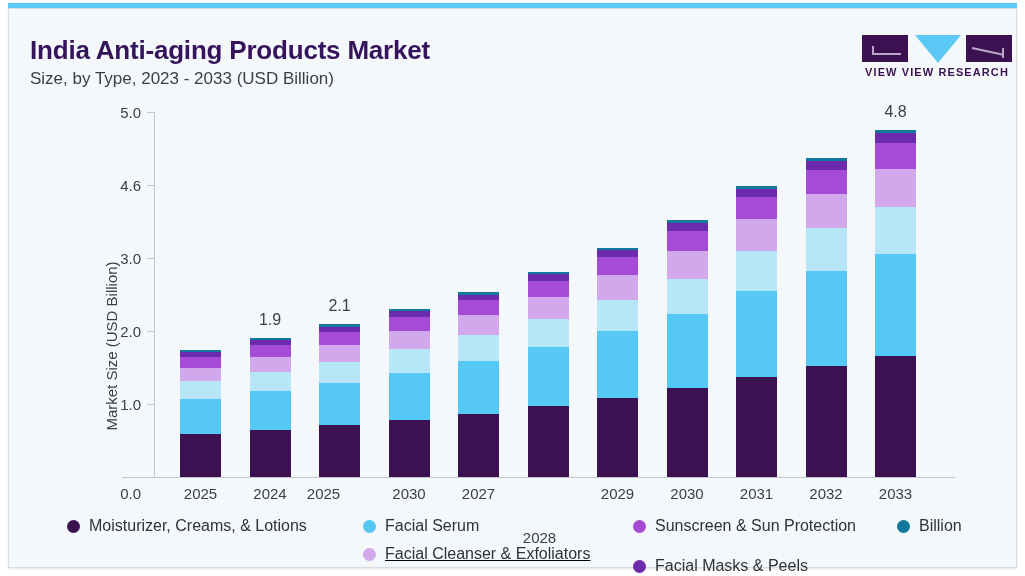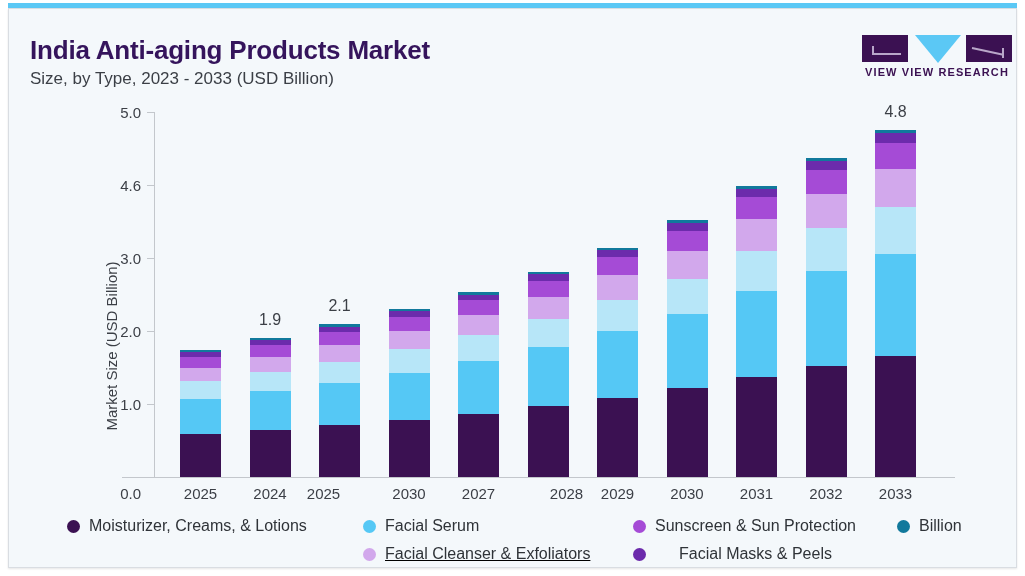--- a/index.html
+++ b/index.html
@@ -360,21 +360,21 @@
           </div>
         </div>
     </div>
 
     <div id="xtick-labels">
         <div class="xtick-label" style="left: 157px;">2025</div>
         <div class="xtick-label" style="left: 226.5px;">2024</div>
         <div class="xtick-label" style="left: 280px;">2025</div>
         <div class="xtick-label" style="left: 365.5px;">2030</div>
         <div class="xtick-label" style="left: 435px;">2027</div>
-        <div class="xtick-label" style="left: 523px;">2028</div>
+        <div class="xtick-label" style="left: 496px; margin-top: 44px;">2028</div>
         <div class="xtick-label" style="left: 574px;">2029</div>
         <div class="xtick-label" style="left: 643.5px;">2030</div>
         <div class="xtick-label" style="left: 713px;">2031</div>
         <div class="xtick-label" style="left: 782.5px;">2032</div>
         <div class="xtick-label" style="left: 852px;">2033</div>
       </div>
 
     <div id="legend">
         <div class="legend-item" style="left: 0px; top: 0px;">
           <span class="legend-dot" style="background: rgb(59, 17, 82);"></span>
@@ -385,21 +385,21 @@
           <span class="legend-text">Facial Serum</span>
         </div>
         <div class="legend-item" style="left: 296px; top: 28px; text-decoration: underline;">
           <span class="legend-dot" style="background: rgb(210, 168, 236);"></span>
           <span class="legend-text">Facial Cleanser &amp; Exfoliators</span>
         </div>
         <div class="legend-item" style="left: 566px; top: 0px;">
           <span class="legend-dot" style="background: rgb(165, 75, 214);"></span>
           <span class="legend-text">Sunscreen &amp; Sun Protection</span>
         </div>
-        <div class="legend-item" style="left: 566px; top: 28px; gap: 24px;">
+        <div class="legend-item" style="left: 566px; top: 40px;">
           <span class="legend-dot" style="background: rgb(108, 43, 172);"></span>
           <span class="legend-text">Facial Masks &amp; Peels</span>
         </div>
         <div class="legend-item" style="left: 830px; top: 0px;">
           <span class="legend-dot" style="background: rgb(17, 121, 156);"></span>
           <span class="legend-text">Billion</span>
         </div>
       </div>
 
   </div>

